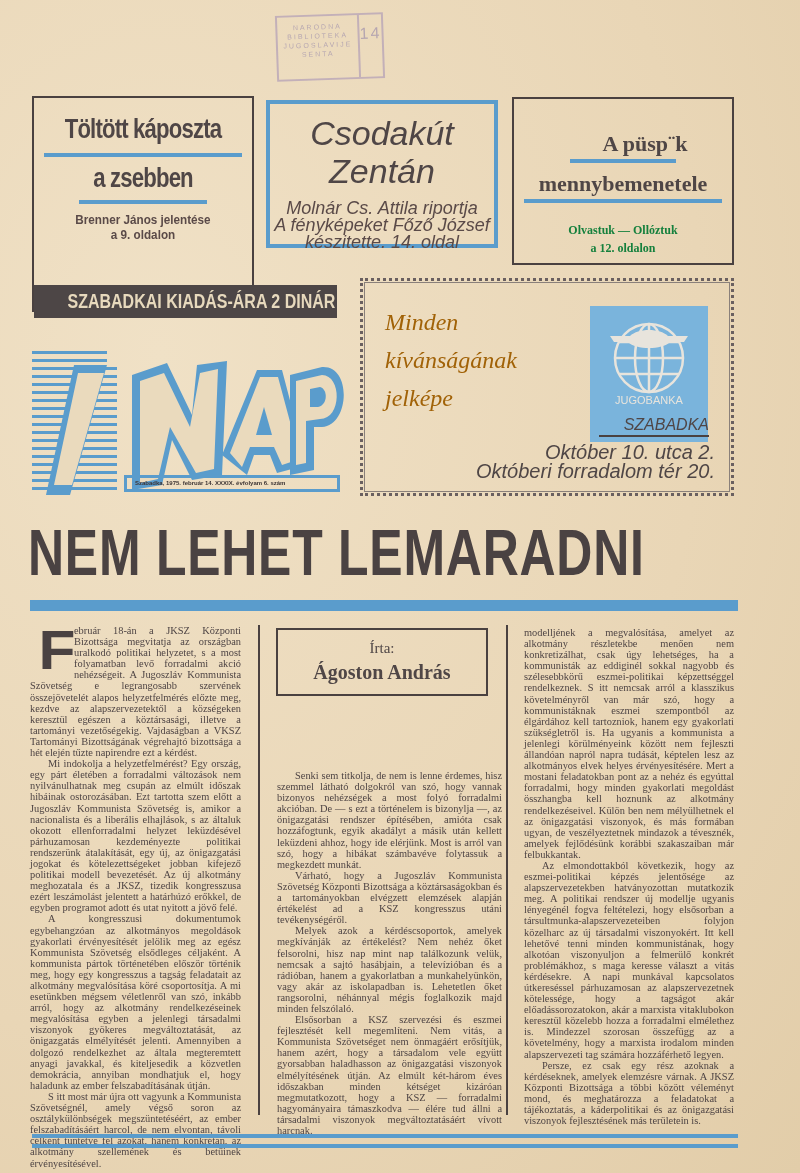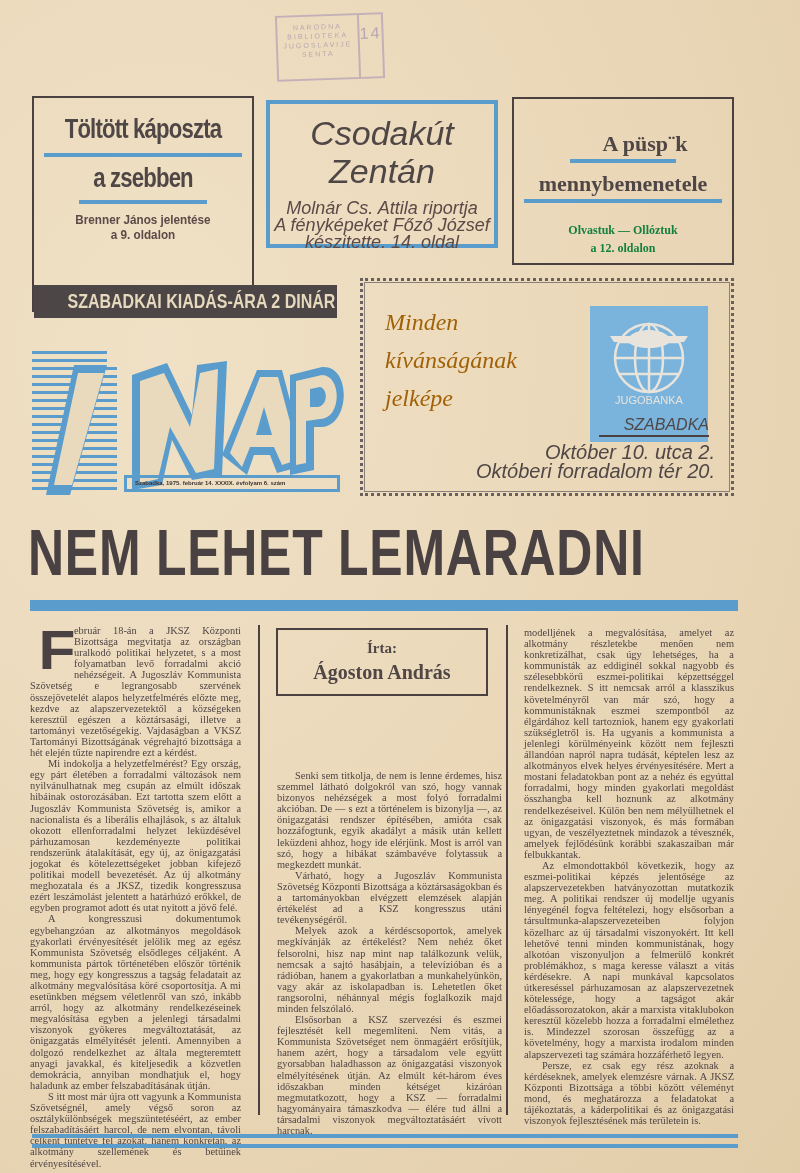--- a/index.html
+++ b/index.html
@@ -84,21 +84,21 @@
   .dropcap {
     float: left; font-family: "Liberation Sans", sans-serif; font-weight: bold;
     font-size: 55px; line-height: 44px; width: 30px; height: 47px; margin: 3px 4px 0 10px;
     color: #4a4242; transform: scaleX(1.1);
   }
   .rule-v { width: 2px; background: #4a4140; }
   .rule1 { left: 258px; top: 625px; height: 490px; }
   .rule2 { left: 506px; top: 625px; height: 490px; }
 
   .byline { left: 276px; top: 628px; width: 212px; height: 68px; border: 2px solid #4a4140; text-align: center; }
-  .byline .lbl { font-weight: bold; font-size: 15px; margin-top: 10px; color: #4f4646; }
+  .byline .lbl { font-weight: normal; font-size: 15px; margin-top: 10px; color: #4f4646; }
   .byline .name { font-weight: bold; font-size: 20px; margin-top: 4px; color: #4f4646; }
 
   .foot-bar { background: #5a9ccc; height: 4px; }
   .fb1 { left: 32px; top: 1134px; width: 706px; }
   .fb2 { left: 32px; top: 1144px; width: 706px; }
 </style>
 </head>
 <body>
 
 <div class="abs stamp">

